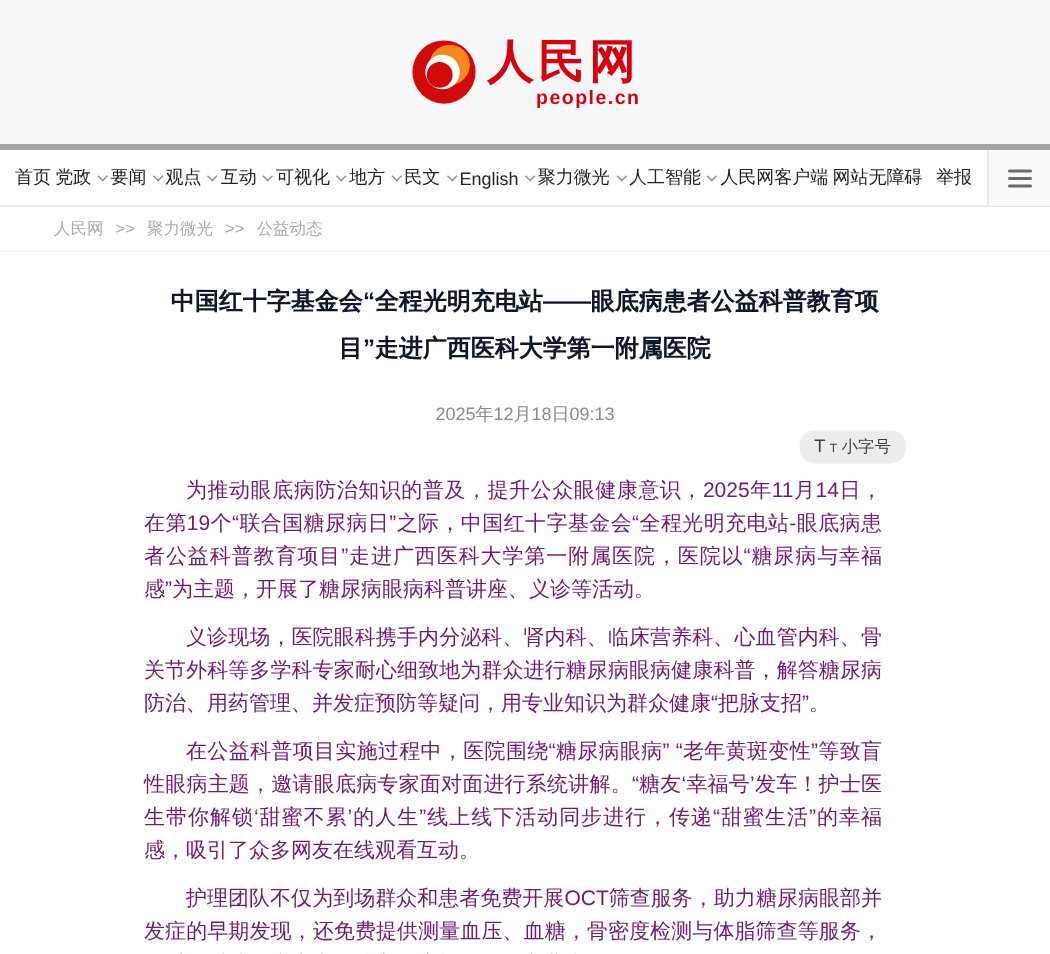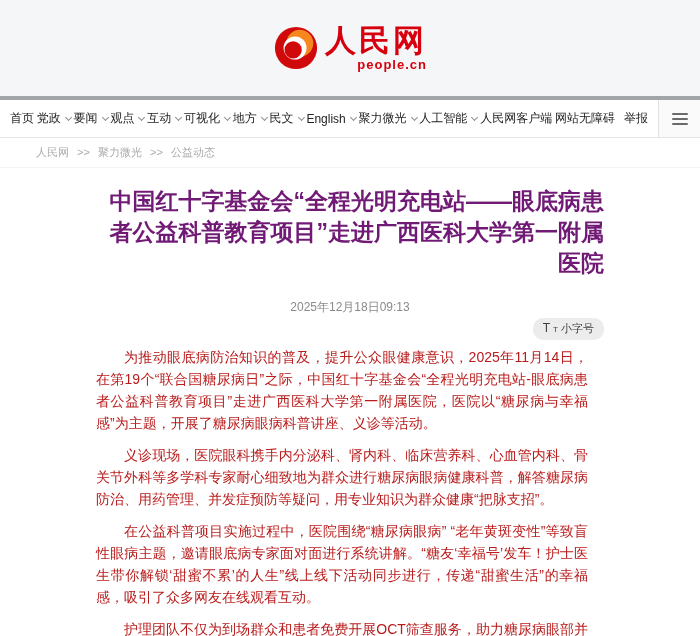--- a/index.html
+++ b/index.html
@@ -103,25 +103,25 @@
     font-size: 11px;
     color: #ababab;
     border-bottom: 1px solid #f4f4f4;
   }
   .breadcrumb a { color: #ababab; text-decoration: none; cursor: pointer; }
   .breadcrumb .sep { margin: 0 5px; color: #ababab; }
 
   
   .article { width: 508px; margin: 0 auto; padding-top: 18px; }
   .article-title {
-    font-size: 23px;
+    font-size: 16px;
     line-height: 31px;
     font-weight: 700;
-    color: #701a75;
-    text-align: right;
+    color: #0f172a;
+    text-align: center;
   }
   .article-date {
     margin-top: 20px;
     text-align: center;
     font-size: 12px;
     color: #8a8a8a;
   }
   .toolbar-row {
     display: flex;
     justify-content: flex-end;
@@ -140,21 +140,21 @@
     cursor: pointer;
     font-family: "Liberation Sans", "DejaVu Sans", sans-serif;
   }
   .font-size-btn .t-large { font-size: 12px; }
   .font-size-btn .t-small { font-size: 8px; }
 
   .article-body { margin-top: 6px; }
   .article-body p {
     font-size: 14px;
     line-height: 22px;
-    color: #b91c1c;
+    color: #701a75;
     text-indent: 2em;
     text-align: justify;
     margin: 0 16px 10px 0;
   }
 </style>
 </head>
 <body>
 
 <div class="site-header">
   <a class="logo">

